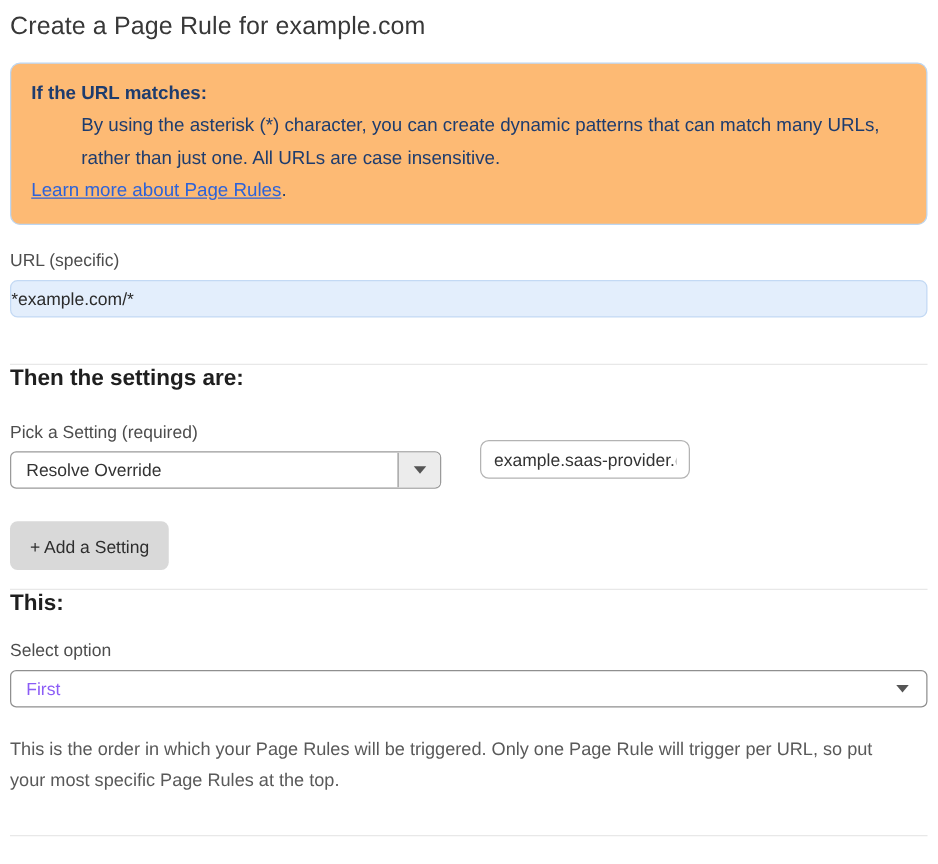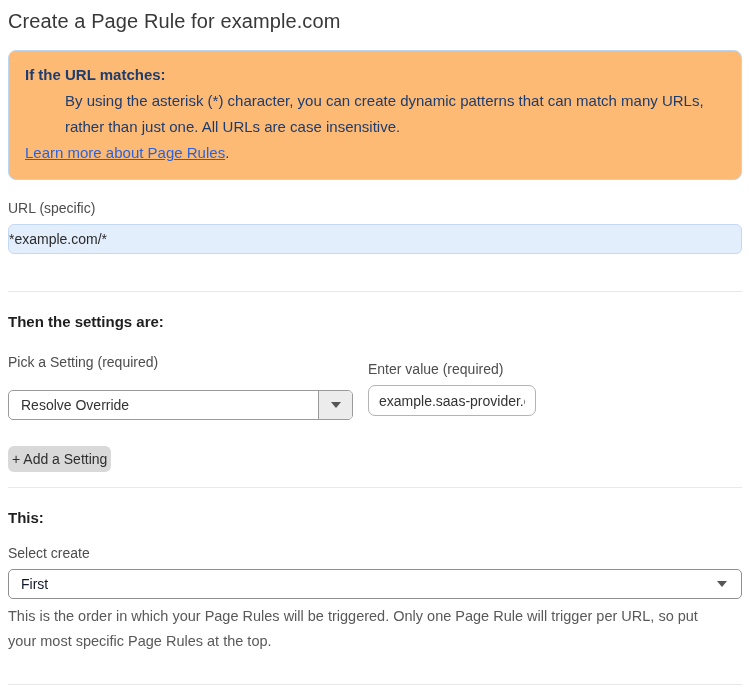--- a/index.html
+++ b/index.html
@@ -66,39 +66,38 @@
   }
   .divider {
     border: none;
     border-top: 1px solid #e8e8e8;
     margin: 0;
   }
   .divider-1 { margin-top: 37px; }
   .divider-2 { margin-top: 15px; }
   .divider-3 { margin-top: 30px; }
   .section-heading {
-    font-size: 15px;
+    font-size: 18px;
     font-weight: 700;
     color: #1f1f1f;
-    margin-top: 21px;
   }
   .settings-row {
     display: flex;
     align-items: flex-start;
     margin-top: 24px;
-    gap: 0;
+    gap: 16px;
   }
   .settings-col-left { width: 360px; }
   .settings-col-right { margin-top: 7px; }
   .col-label {
     font-size: 14px;
     color: #4d4d4d;
   }
   .select-box {
-    margin-top: 20px;
+    margin-top: 8px;
     width: 345px;
     height: 30px;
     background: #ffffff;
     border: 1px solid #9a9a9a;
     border-radius: 5px;
     display: flex;
     align-items: center;
     justify-content: space-between;
     cursor: pointer;
     overflow: hidden;
@@ -135,22 +134,22 @@
     font-size: 14px;
     font-family: "Liberation Sans", sans-serif;
     color: #333333;
     outline: none;
   }
   .btn {
     border: none;
     border-radius: 6px;
     font-size: 14px;
     font-family: "Liberation Sans", sans-serif;
-    height: 26px;
-    padding: 0 4px;
+    height: 39px;
+    padding: 0 16px;
     cursor: pointer;
   }
   .btn-gray {
     background: #d9d9d9;
     color: #2e2e2e;
   }
   .add-setting-btn {
     margin-top: 26px;
   }
   .order-label { margin-top: 19px; }
@@ -162,24 +161,24 @@
     border: 1px solid #8f8f8f;
     border-radius: 5px;
     display: flex;
     align-items: center;
     justify-content: space-between;
     padding: 0 14px 0 12px;
     cursor: pointer;
   }
   .wide-select .select-text {
     font-size: 14px;
-    color: #0f172a;
+    color: #8b5cf6;
   }
   .help-text {
-    margin-top: 5px;
+    margin-top: 22px;
     font-size: 14.5px;
     line-height: 25px;
     color: #595959;
     max-width: 720px;
   }
 </style>
 </head>
 <body>
 
 <div class="page">
@@ -203,32 +202,31 @@
     <div class="settings-col-left">
       <div class="col-label">Pick a Setting (required)</div>
       <div class="select-box">
         <span class="select-text">Resolve Override</span>
         <span class="select-arrow-seg">
           <span class="caret-down"></span>
         </span>
       </div>
     </div>
     <div class="settings-col-right">
-      <div class="col-label">Enter value (required)</div>
       <input type="text" class="value-input" value="example.saas-provider.c" style="">
     </div>
   </div>
 
   <button class="btn btn-gray add-setting-btn">+ Add a Setting</button>
 
   <hr class="divider divider-2">
 
   <div class="section-heading">This:</div>
 
-  <div class="field-label order-label">Select create</div>
+  <div class="field-label order-label">Select option</div>
   <div class="wide-select">
     <span class="select-text">First</span>
     <span class="caret-down"></span>
   </div>
 
   <div class="help-text">This is the order in which your Page Rules will be triggered. Only one Page Rule will trigger per URL, so put your most specific Page Rules at the top.</div>
 
   <hr class="divider divider-3">
 
   

